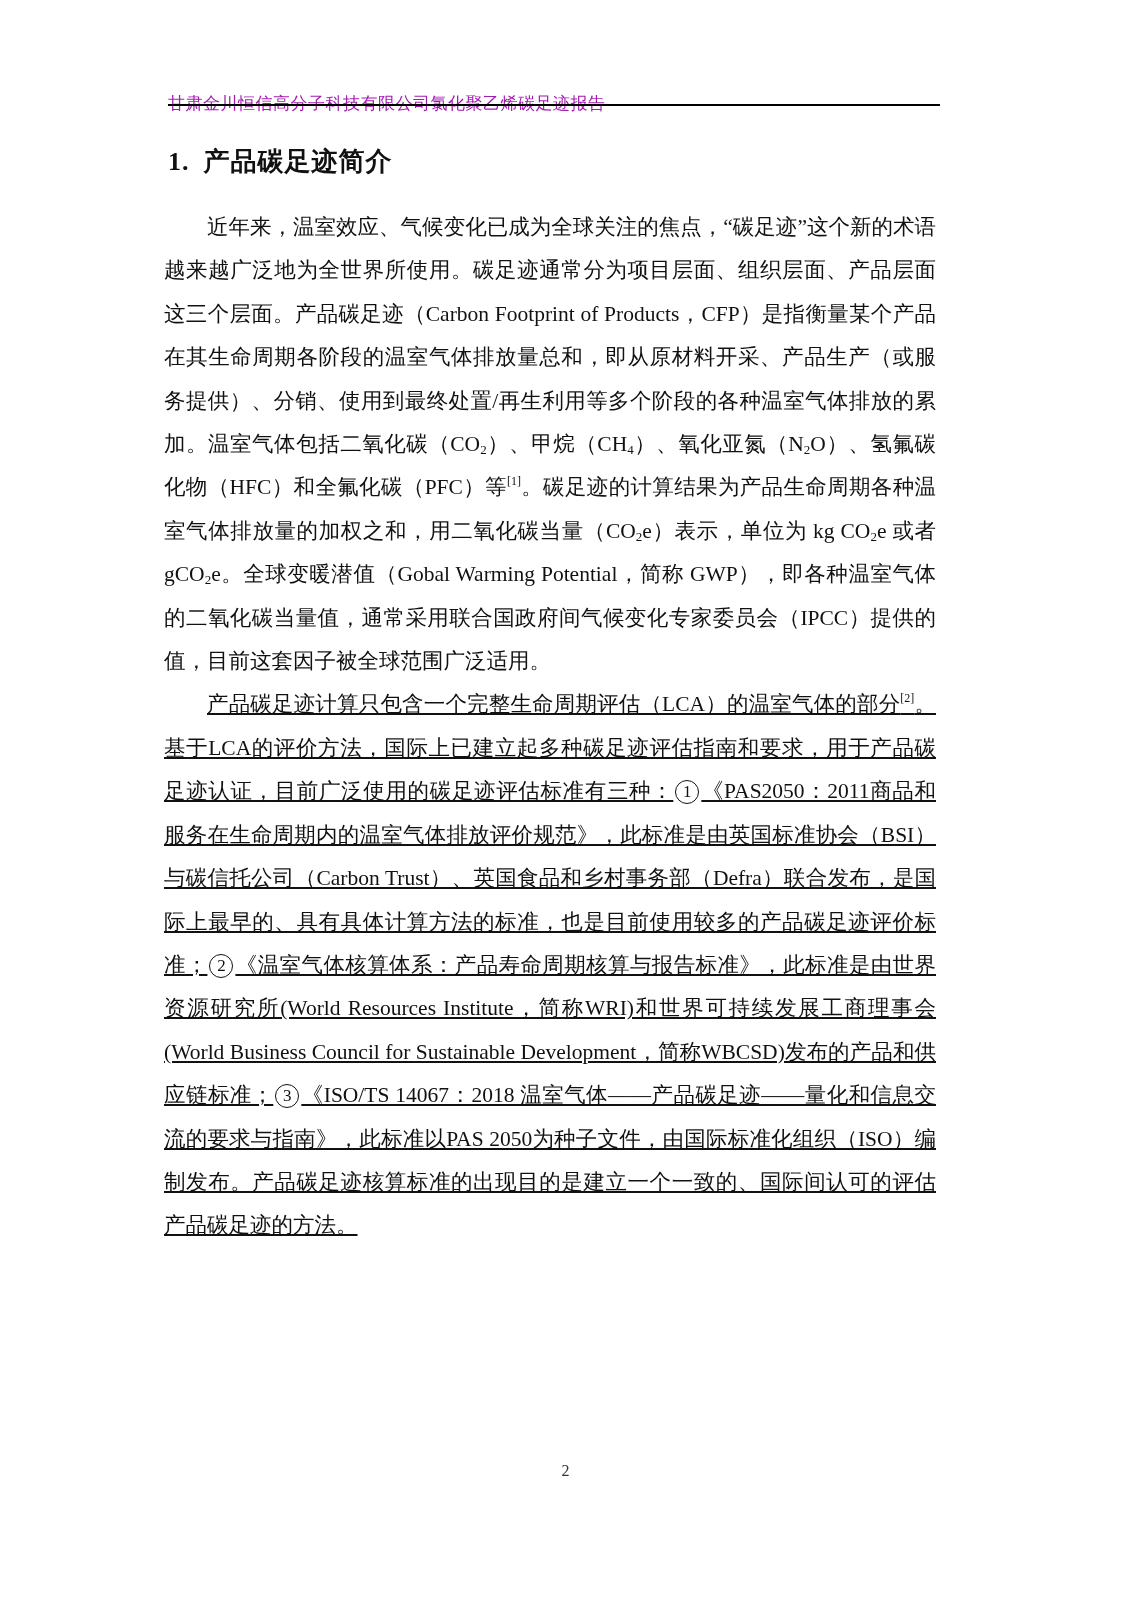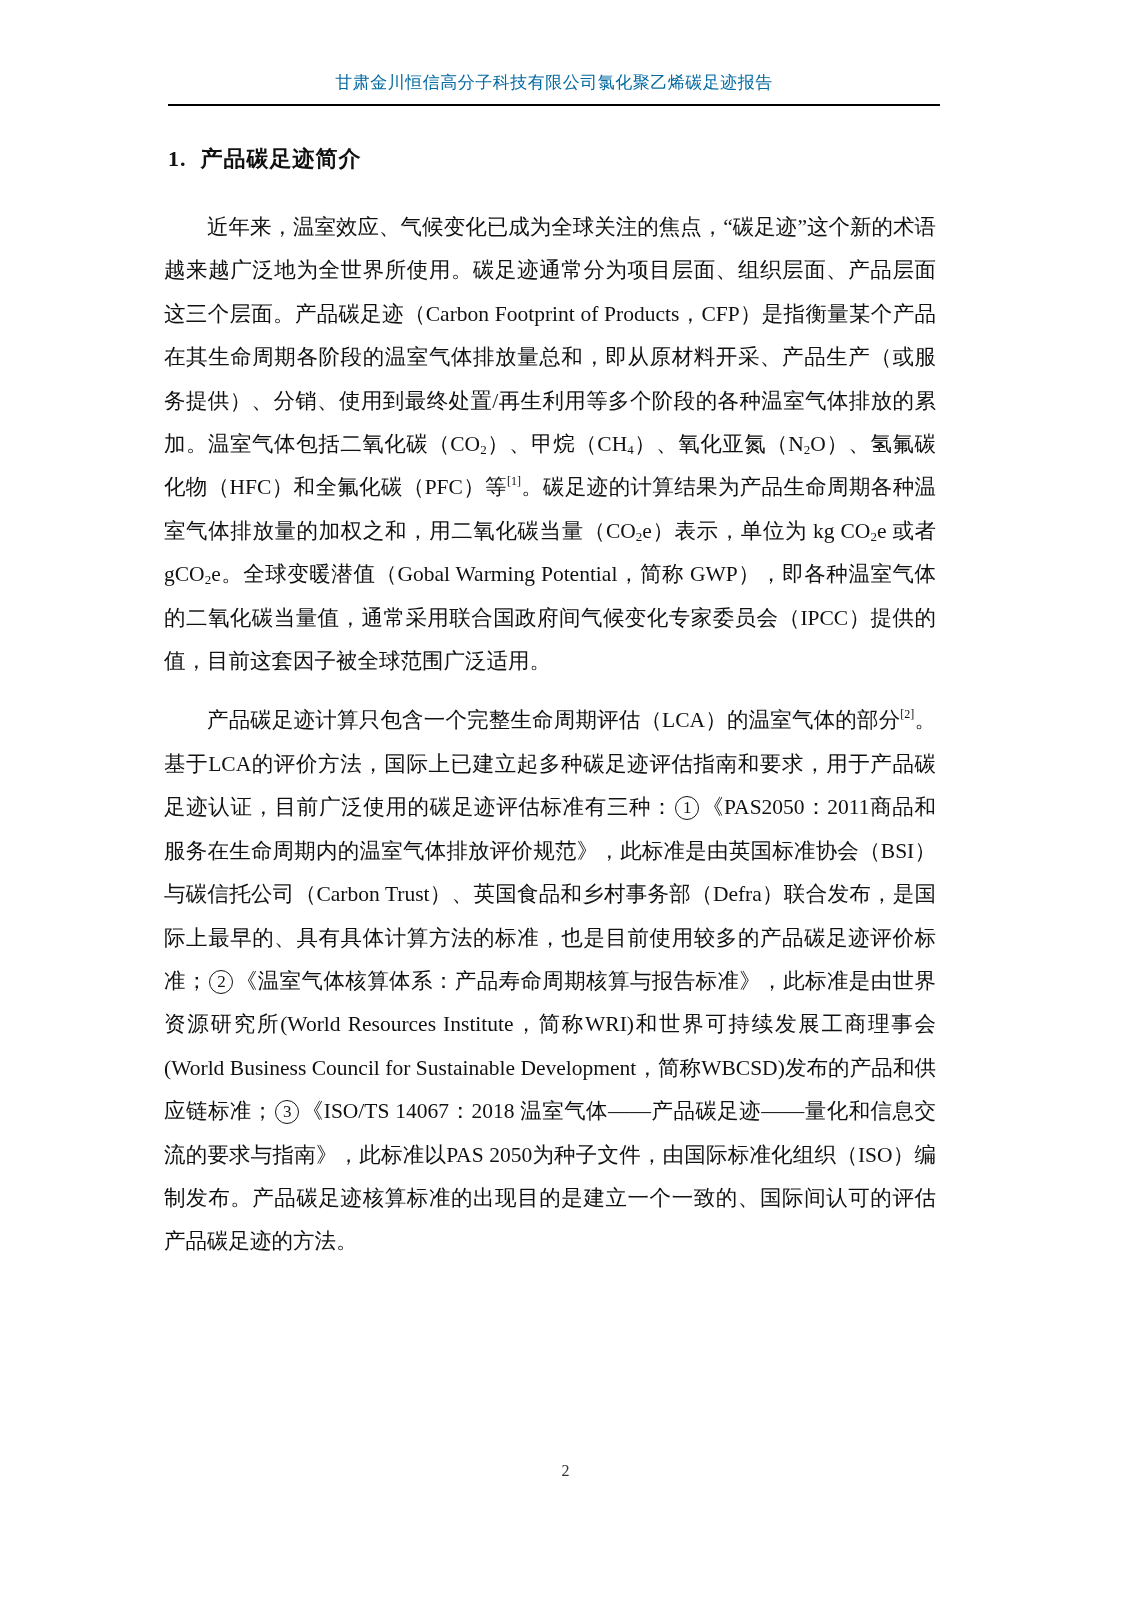--- a/index.html
+++ b/index.html
@@ -1,28 +1,28 @@
 <!DOCTYPE html>
 <html><head>
 <meta charset="utf-8">
 <style>
   html, body { margin: 0; padding: 0; background: #ffffff; }
   body { width: 1131px; height: 1600px; position: relative; overflow: hidden;
          font-family: "Liberation Serif", "DejaVu Serif", serif; color: #111; }
-  .page-header { position: absolute; left: 168px; top: 71px; width: 772px; text-align: center;
-                 font-size: 17px; letter-spacing: 0.5px; color: #0369a1; }
+  .page-header { position: absolute; left: 168px; top: 92px; width: 772px; 
+                 font-size: 17px; letter-spacing: 0.5px; color: #a21caf; }
   .header-rule { position: absolute; left: 168px; top: 104px; width: 772px; height: 0;
                  border-top: 2px solid #000; }
-  .section-title { position: absolute; left: 168px; top: 144px; font-size: 22px; font-weight: bold;
+  .section-title { position: absolute; left: 168px; top: 144px; font-size: 26px; font-weight: bold;
                    font-family: "DejaVu Sans", sans-serif; letter-spacing: 1px; }
   .section-title .num { font-family: "Liberation Serif", serif; margin-right: 14px; }
   .body { position: absolute; left: 164px; top: 206px; width: 772px; font-size: 21.5px;
           line-height: 43.4px; text-align: justify; }
   .para { margin: 0; text-indent: 2em; }
-  .para + .para { margin-top: 16px; }
+  .para + .para { margin-top: 0; text-decoration: underline; }
   .circ { display: inline-block; width: 22px; height: 22px; border: 1.5px solid #111;
           border-radius: 50%; text-align: center; line-height: 22px; font-size: 17px;
           text-indent: 0; vertical-align: 1px; margin: 0 2px; }
   sub { font-size: 13px; vertical-align: -3px; line-height: 0; }
   sup { font-size: 12px; vertical-align: 9px; line-height: 0; }
   .page-number { position: absolute; left: 0; width: 1131px; top: 1462px; text-align: center;
                  font-size: 16px; color: #333; }
 </style>
 </head>
 <body>

